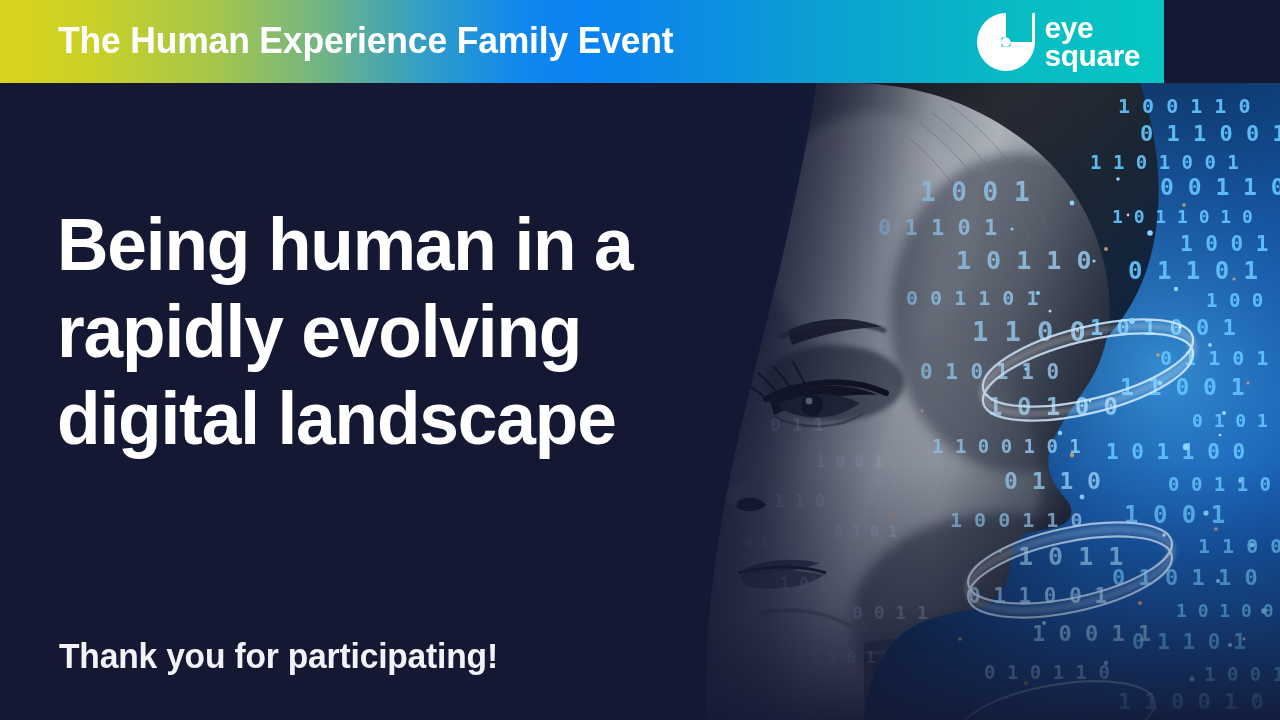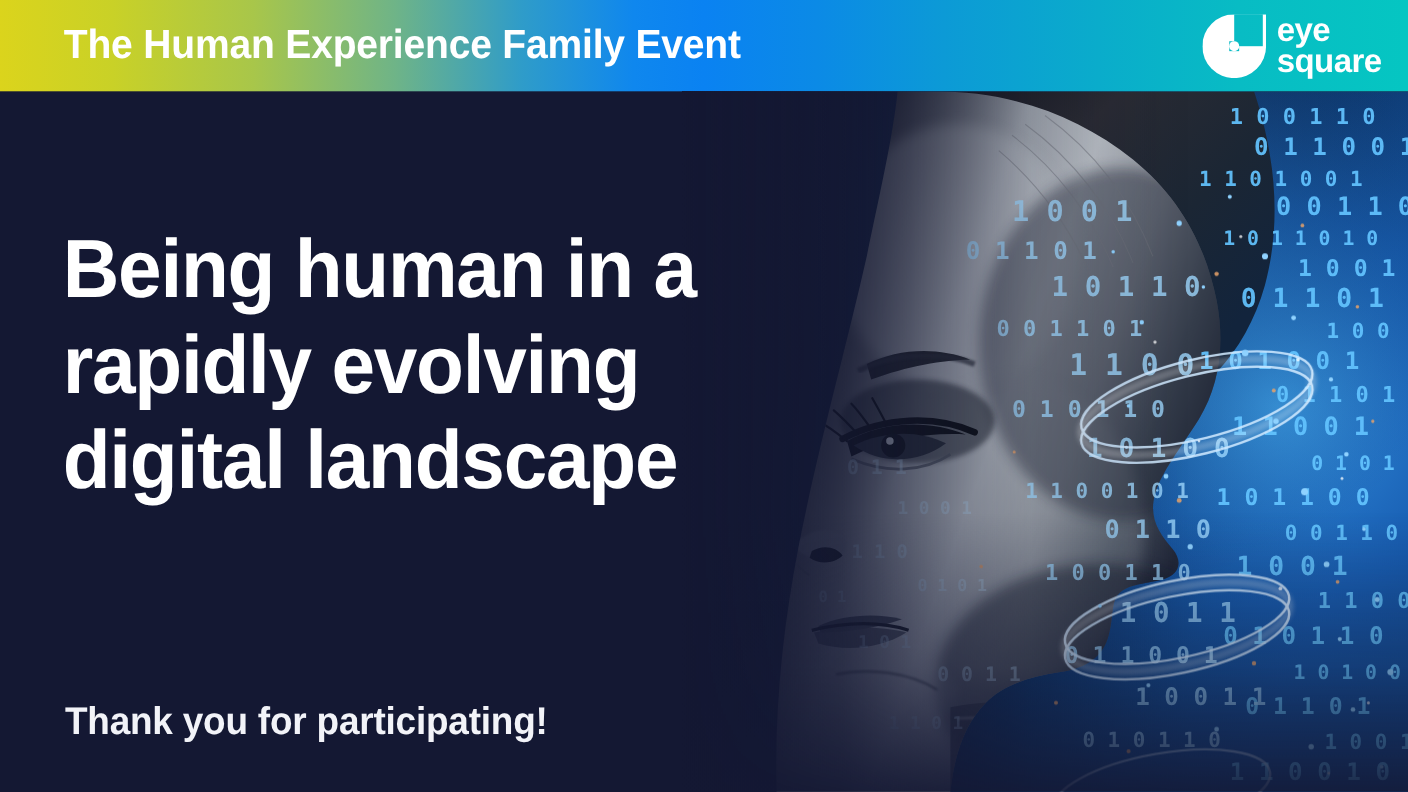--- a/index.html
+++ b/index.html
@@ -15,21 +15,21 @@
     overflow: hidden;
     background: #141833;
     font-family: "Liberation Sans", "DejaVu Sans", sans-serif;
     -webkit-font-smoothing: antialiased;
   }
 
   
   #header-bar {
     position: absolute;
     left: 0; top: 0;
-    width: 1280px;
+    width: 1164px;
     height: 83px;
     background: linear-gradient(
       90deg,
       #dbd41c 0%,
       #c9d127 8%,
       #a8c64a 18%,
       #6fb487 28%,
       #2f9cc9 37%,
       #0f87ee 45%,
       #0a82f2 50%,

